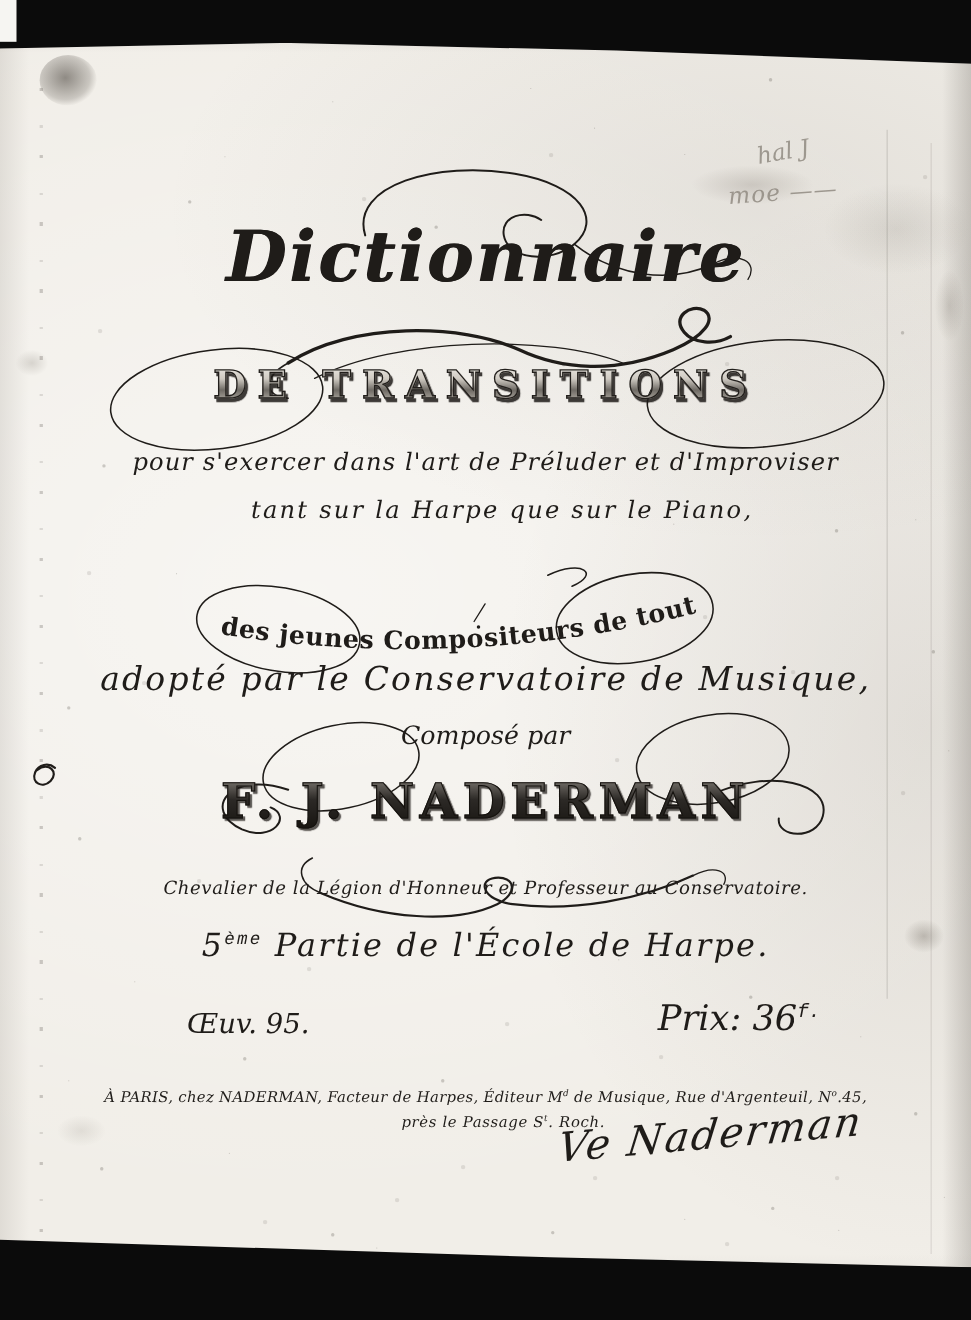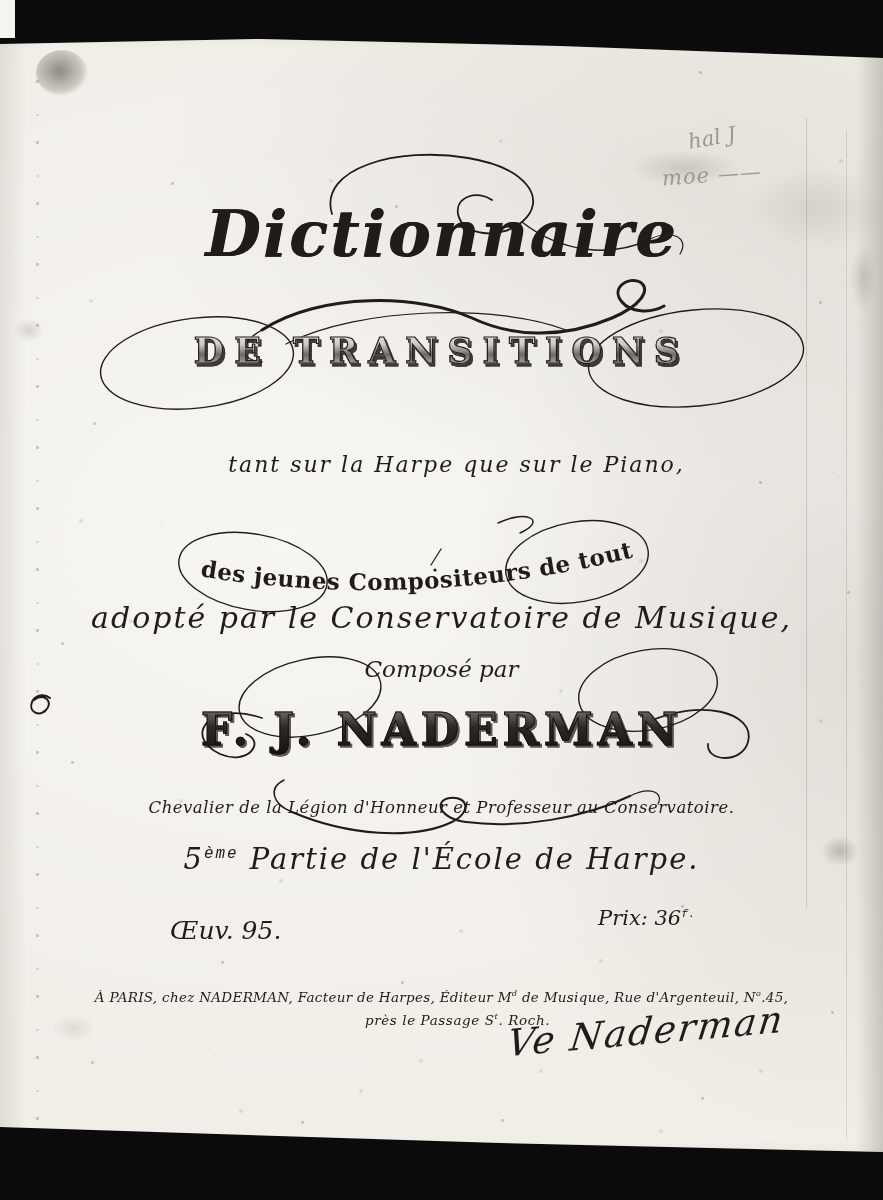--- a/index.html
+++ b/index.html
@@ -91,21 +91,21 @@
   .author-name{top:704px;font-size:44px;letter-spacing:5px;}
   .author-name .outline-caps{
     background:linear-gradient(180deg,#8a857e 0%,#2c2926 45%,#16130f 100%);
     -webkit-background-clip:text;background-clip:text;
     -webkit-text-stroke:1px #16130f;
     filter:drop-shadow(2px 2px 0 rgba(25,22,19,.7));}
   .author-titles{top:798px;font-size:16.5px;letter-spacing:.5px;}
   .series{top:842px;font-size:29px;letter-spacing:2px;}
   .series sup,.price sup{font-size:.55em;vertical-align:super;font-family:Liberation Mono, monospace;}
   .opus{position:absolute;left:170px;top:916px;font-size:25px;color:var(--ink,#1f1c19);}
-  .price{position:absolute;left:598px;top:906px;font-size:21px;color:var(--ink,#1f1c19);}
+  .price{position:absolute;left:598px;top:906px;font-size:32px;color:var(--ink,#1f1c19);}
   .imprint-1{top:988px;font-size:13.5px;letter-spacing:.3px;}
   .imprint-2{top:1011px;font-size:13.5px;letter-spacing:.6px;padding-left:16px;}
   .imprint-1 sup,.imprint-2 sup{font-size:.6em;vertical-align:super;}
   
   .pencil{position:absolute;color:var(--pencil,#918b82);font-style:italic;
     font-family:"DejaVu Serif",serif;opacity:.85;}
   .pencil-1{left:688px;top:126px;font-size:21px;transform:rotate(-10deg);}
   .pencil-2{left:662px;top:163px;font-size:21px;transform:rotate(-4deg);letter-spacing:1px;}
   .signature{position:absolute;left:486px;top:1010px;width:320px;text-align:center;
     font-size:37px;font-style:italic;letter-spacing:2px;color:var(--ink,#1f1c19);
@@ -162,20 +162,21 @@
       <text font-family="DejaVu Serif, serif" font-size="23" font-weight="bold" fill="currentColor" letter-spacing="0.5">
         <textPath href="#dedArc" startOffset="2">des jeunes Compositeurs de tout genre,</textPath>
       </text>
     </svg>
 
     <div class="row main-title">Dictionnaire</div>
     <div class="row subtitle">
       <span class="outline-caps">DE TRANSITIONS</span>
     </div>
 
+    <div class="row script desc-1">pour s'exercer dans l'art de Préluder et d'Improviser</div>
     <div class="row script desc-2">tant sur la Harpe que sur le Piano,</div>
     <div class="row script adoption">adopté par le Conservatoire de Musique,</div>
 
     <div class="row script composed">Composé par</div>
     <div class="row author-name">
       <span class="outline-caps">F. J. NADERMAN</span>
     </div>
     <div class="row script author-titles">Chevalier de la Légion d'Honneur et Professeur au Conservatoire.</div>
 
     <div class="row script series"><span>5</span><sup>ème</sup><span> Partie de l'École de Harpe.</span></div>

